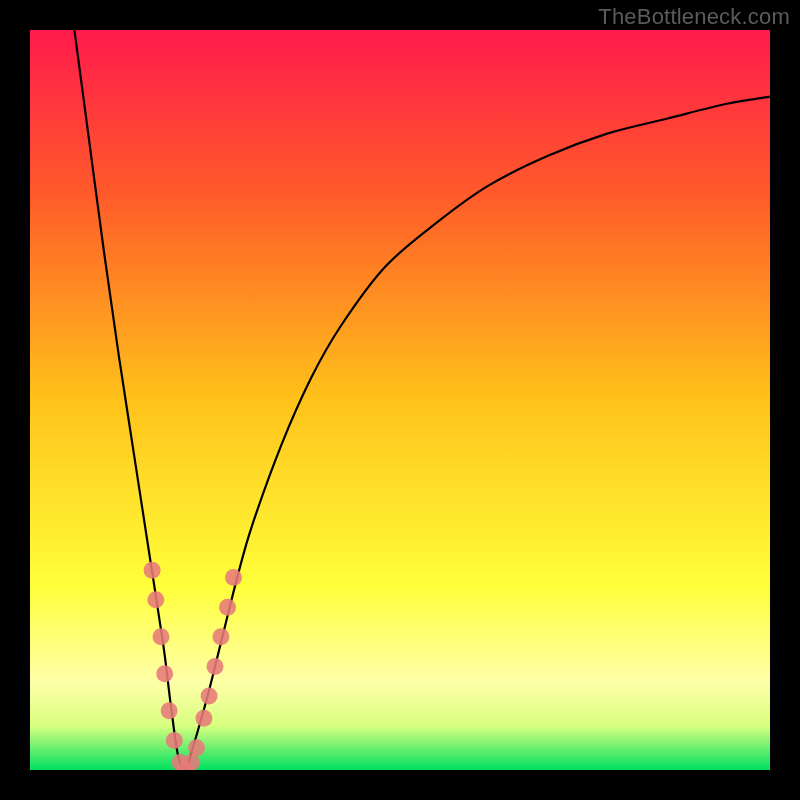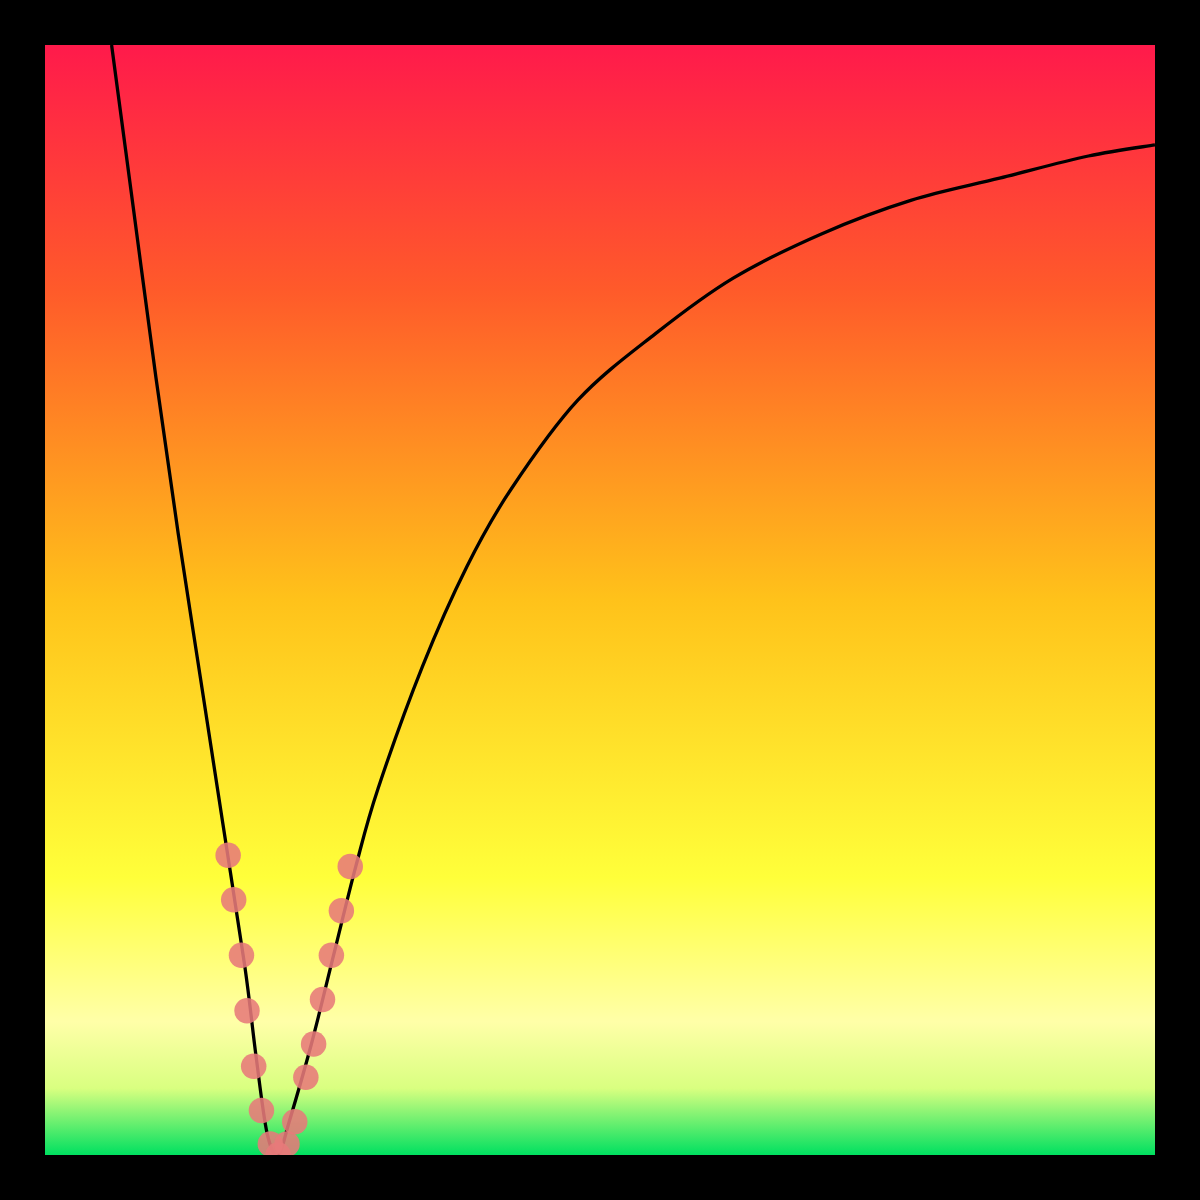--- a/index.html
+++ b/index.html
@@ -46,20 +46,21 @@
     fill: #e77a7a;
     fill-opacity: 0.88;
     stroke: none;
   }
 </style>
 </head>
 <body>
 
 <div class="frame">
 
+  <div class="watermark">TheBottleneck.com</div>
 
   <div class="plot-area">
     <svg id="chart-svg" width="740" height="740" viewBox="0 0 740 740">
       <defs>
         <linearGradient id="bg-grad" x1="0" y1="0" x2="0" y2="1">
           <stop id="g0" offset="0%" stop-color="#ff1a4b"></stop>
           <stop id="g1" offset="22%" stop-color="#ff5a2a"></stop>
           <stop id="g2" offset="50%" stop-color="#ffc21a"></stop>
           <stop id="g3" offset="75%" stop-color="#ffff3a"></stop>
           <stop id="g4" offset="88%" stop-color="#ffffa8"></stop>

